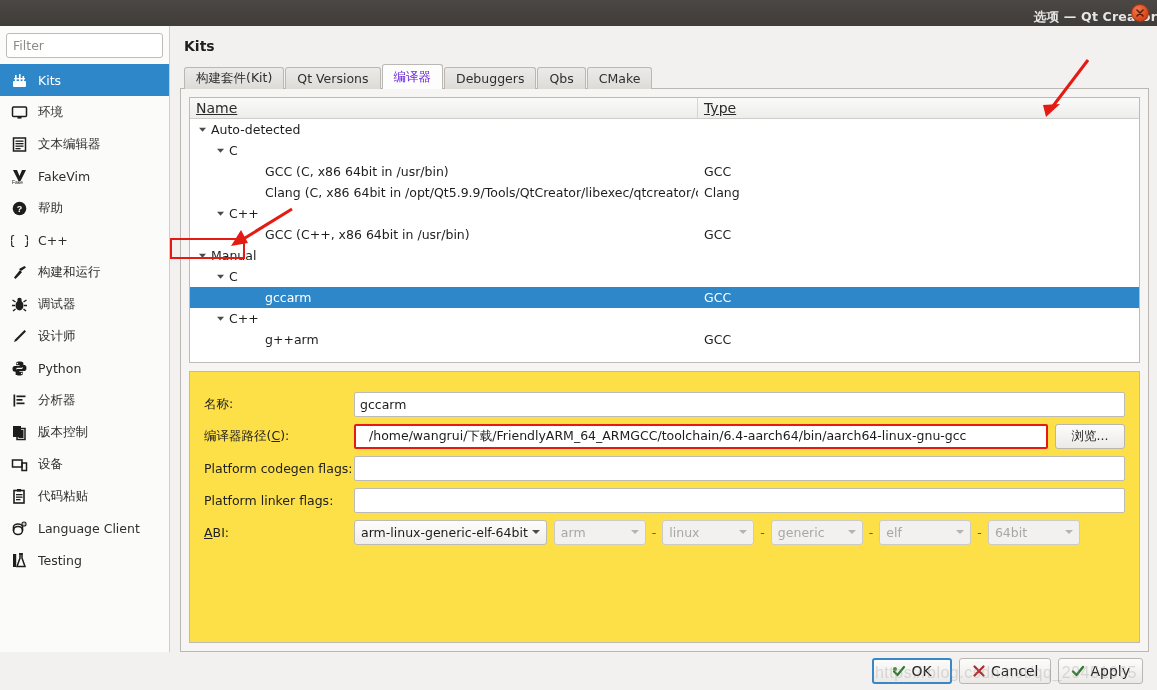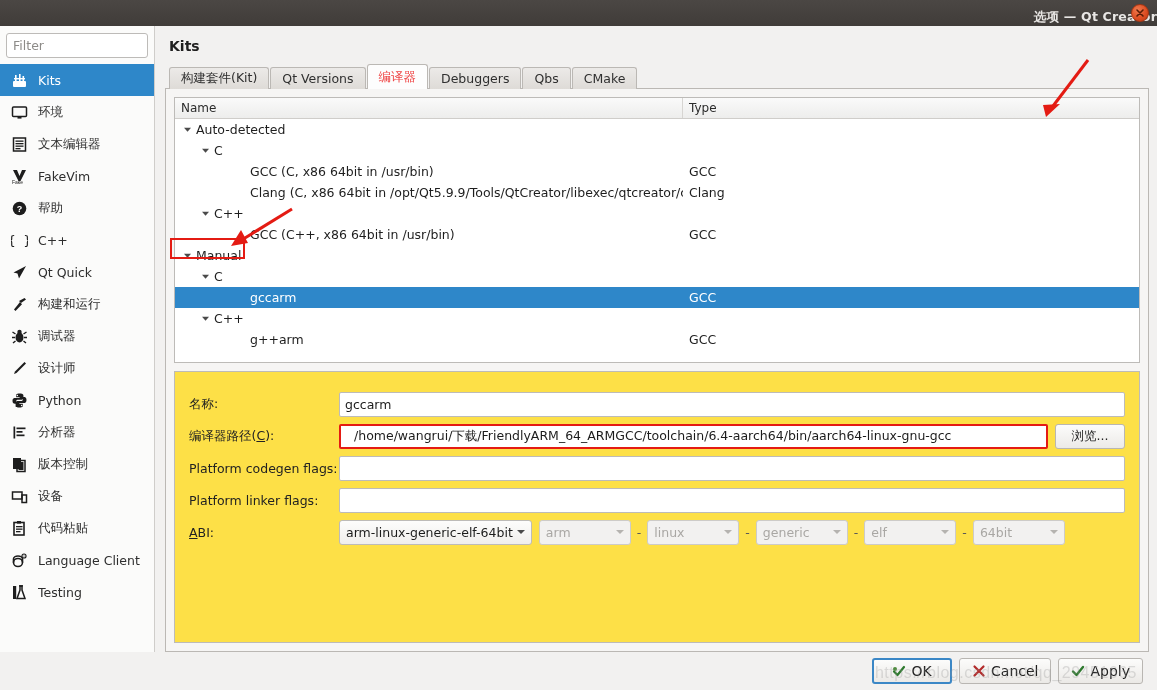--- a/index.html
+++ b/index.html
@@ -38,21 +38,21 @@
 
   
   .content {
     position: absolute; top: 26px; left: 0; right: 0; bottom: 0;
     display: flex; flex-direction: column;
   }
   .body-row { flex: 1; display: flex; min-height: 0; }
 
   
   .sidebar {
-    width: 155px; background: #fbfbfa;
+    width: 170px; background: #fbfbfa;
     border-right: 1px solid #cfcdca;
     display: flex; flex-direction: column;
     padding-top: 7px;
   }
   .filter-wrap { padding: 0 6px 6px 6px; }
   .filter-input {
     width: 100%; height: 25px;
     border: 1px solid #bdbbb8; border-radius: 3px;
     background: #ffffff; padding: 0 6px;
     font-family: inherit; font-size: 12.5px; color: #333;
@@ -84,21 +84,21 @@
   .tab {
     height: 22px; padding: 0 11px;
     display: flex; align-items: center;
     font-size: 12.5px; color: #2f2f2f;
     background: linear-gradient(to bottom,#eceae8,#dedbd7);
     border: 1px solid #bbb8b4; border-bottom: none;
     border-radius: 3px 3px 0 0;
     margin-right: 1px; cursor: pointer; white-space: nowrap;
   }
   .tab.active {
-    background: #fdfdfd; height: 25px; color: #ef4444;
+    background: #fdfdfd; height: 25px; color: #6d28d9;
     border-color: #bbb8b4; font-weight: normal;
   }
 
   .tabpanel {
     flex: 1; min-height: 0;
     border: 1px solid #bbb8b4; background: #f6f5f4;
     margin-top: -1px;
     padding: 8px;
     display: flex; flex-direction: column; gap: 8px;
   }
@@ -108,21 +108,21 @@
   
   .tree-box {
     flex: 1; min-width: 0;
     background: #ffffff; border: 1px solid #bdbbb8;
     display: flex; flex-direction: column; overflow: hidden;
   }
   .tree-head {
     display: flex; height: 21px; flex: 0 0 21px;
     background: linear-gradient(to bottom,#fafafa,#ededec);
     border-bottom: 1px solid #cfcdca;
-    font-size: 12px; color: #2b2b2b;
+    font-size: 14px; color: #2b2b2b; text-decoration: underline;
   }
   .th { display: flex; align-items: center; padding: 0 6px; }
   .th.name { flex: 0 0 508px; border-right: 1px solid #d7d5d2; }
   .th.type { flex: 1; }
   .tree-body { flex: 1; overflow: hidden; position: relative; }
   .trow {
     display: flex; height: 21px; align-items: center;
     font-size: 12.5px; color: #1e1e1e; white-space: nowrap;
   }
   .trow.selected { background: #2e87c9; color: #fff; }
@@ -300,28 +300,20 @@
             </span>
             <span class="side-label">帮助</span>
           </div>
           <div class="side-item">
             <span class="side-icon">
               <svg width="17" height="17" viewBox="0 0 17 17">
                 <text x="8.5" y="13" font-size="13" fill="#1d1d1d" text-anchor="middle" font-family="monospace">{ }</text>
               </svg>
             </span>
             <span class="side-label">C++</span>
-          </div>
-          <div class="side-item">
-            <span class="side-icon">
-              <svg width="17" height="17" viewBox="0 0 17 17">
-                <path d="M15 2 L2.5 8.5 L6.5 9.5 L8 14.5 Z" fill="#1d1d1d"></path>
-              </svg>
-            </span>
-            <span class="side-label">Qt Quick</span>
           </div>
           <div class="side-item">
             <span class="side-icon">
               <svg width="17" height="17" viewBox="0 0 17 17">
                 <path d="M13.5 2 L8 5 L10 7 L15 3.5 Z" fill="#1d1d1d"></path>
                 <path d="M9 6 L3 13.5 L4.5 15 L11 8.2 Z" fill="#1d1d1d"></path>
               </svg>
             </span>
             <span class="side-label">构建和运行</span>
           </div>

